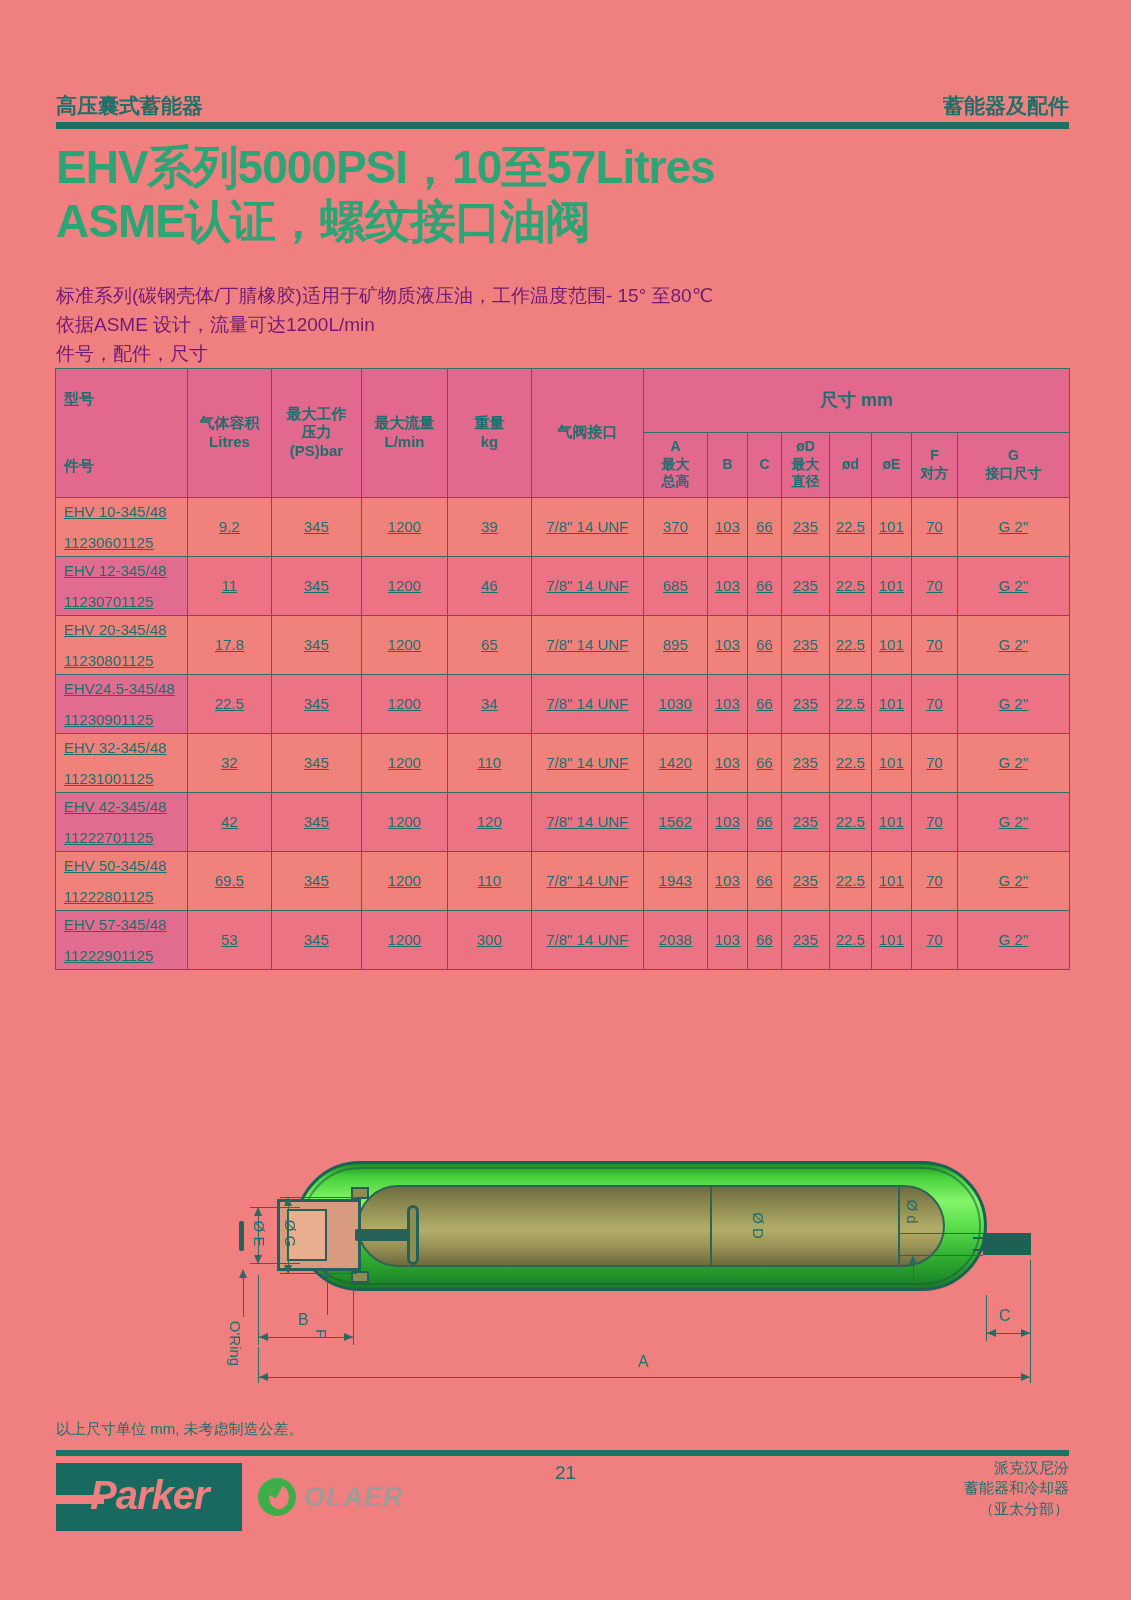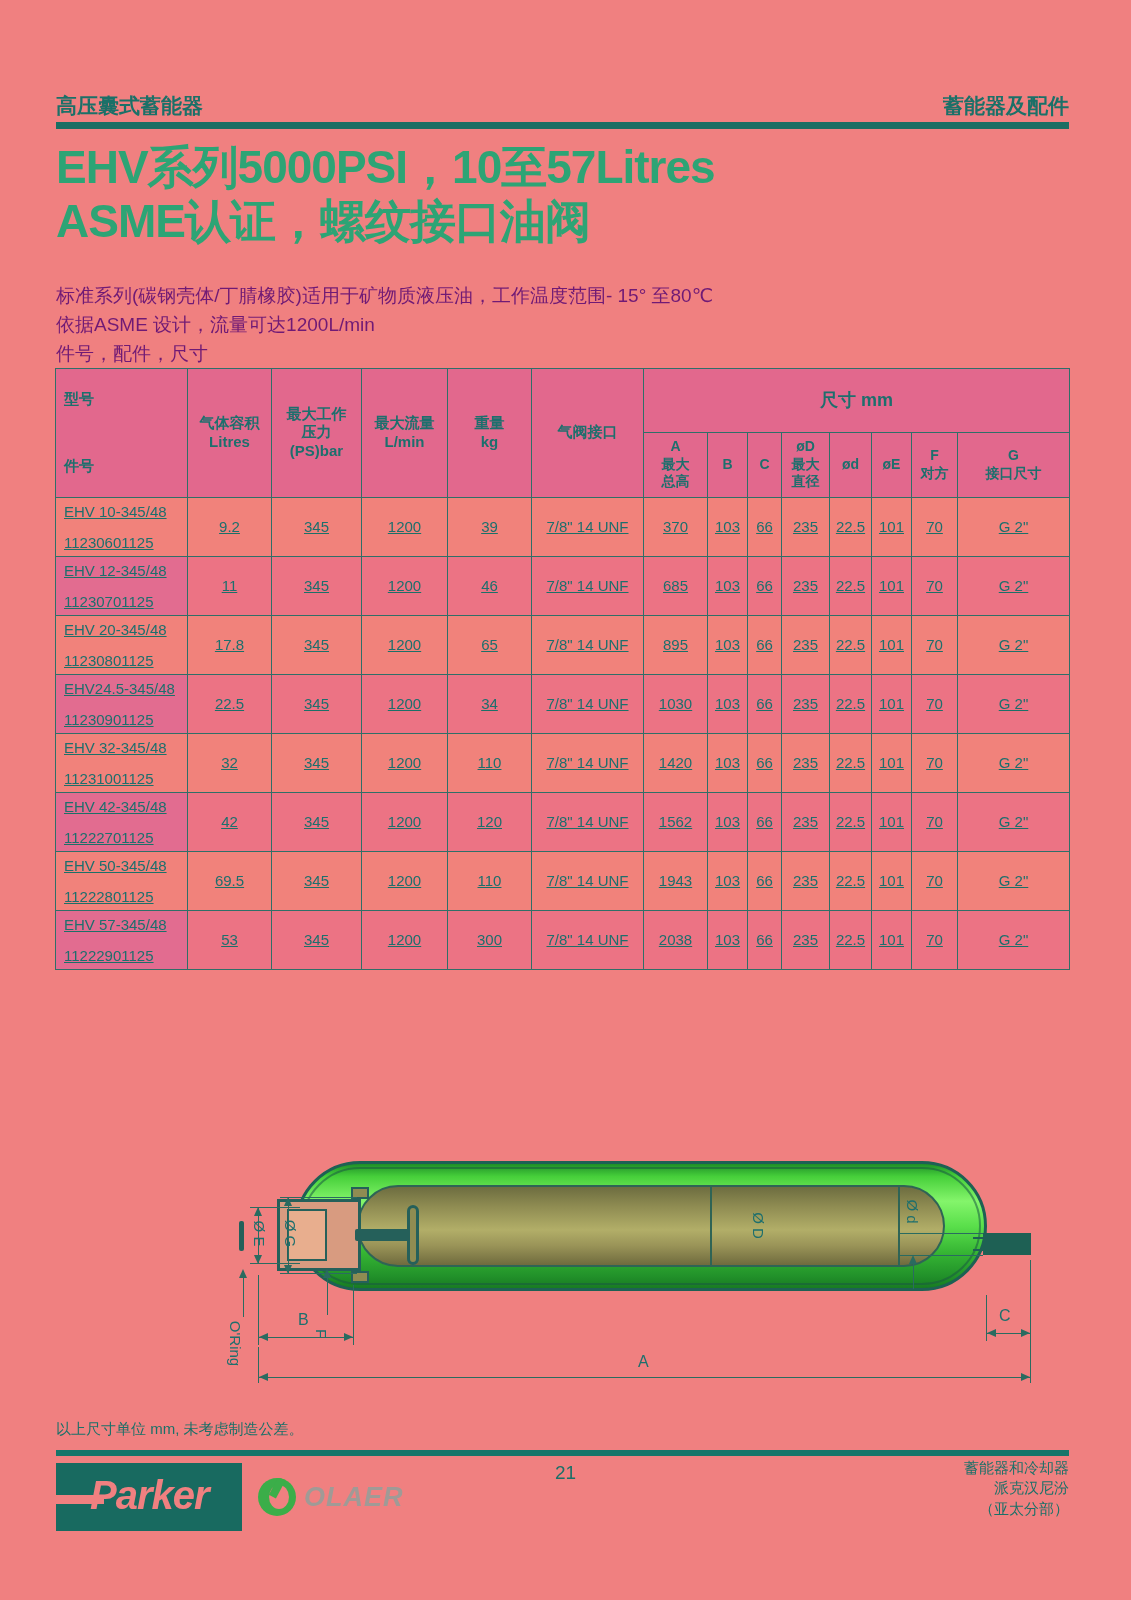--- a/index.html
+++ b/index.html
@@ -411,18 +411,18 @@
     <div class="parker-bar"></div>
     <div class="parker-text">Parker</div>
   </div>
 
   <div class="olaer">
     <div class="olaer-icon"></div>
     <div class="olaer-text">OLAER</div>
   </div>
 
   <div class="footer-right">
+    <div>派克汉尼汾</div>
     <div>蓄能器和冷却器</div>
-    <div>派克汉尼汾</div>
     <div>（亚太分部）</div>
   </div>
 
 </div>
 
 </body></html>

